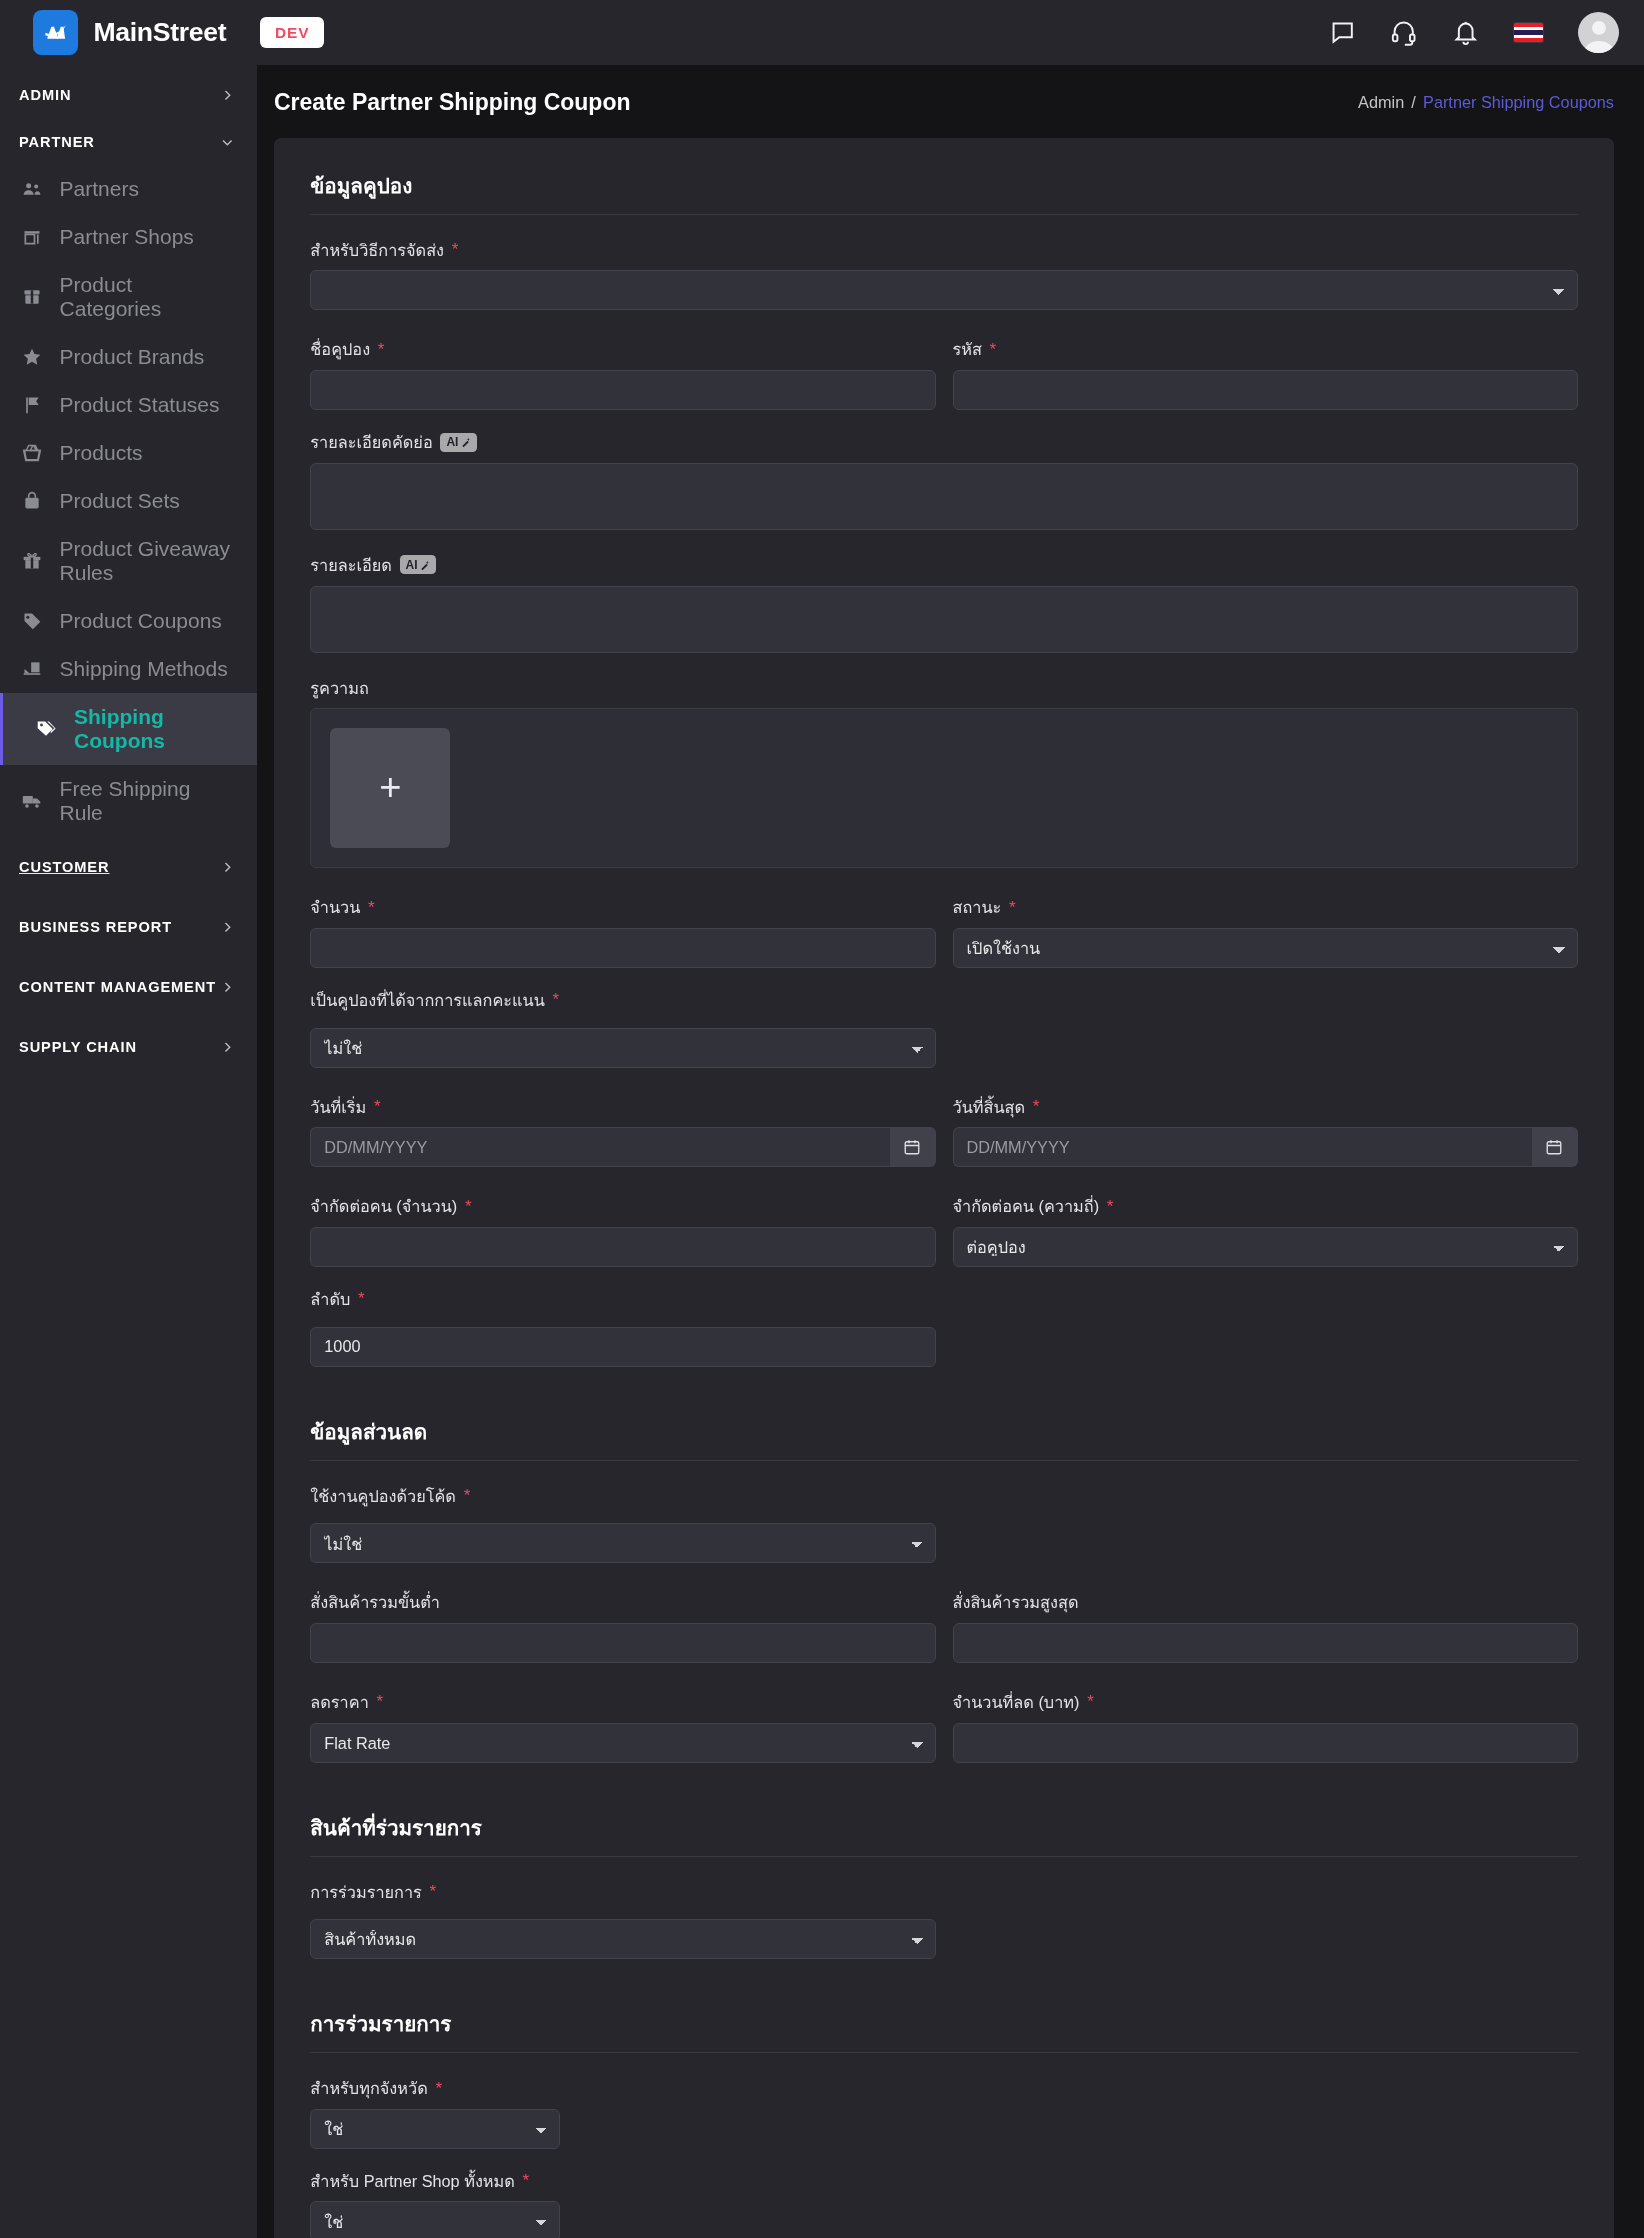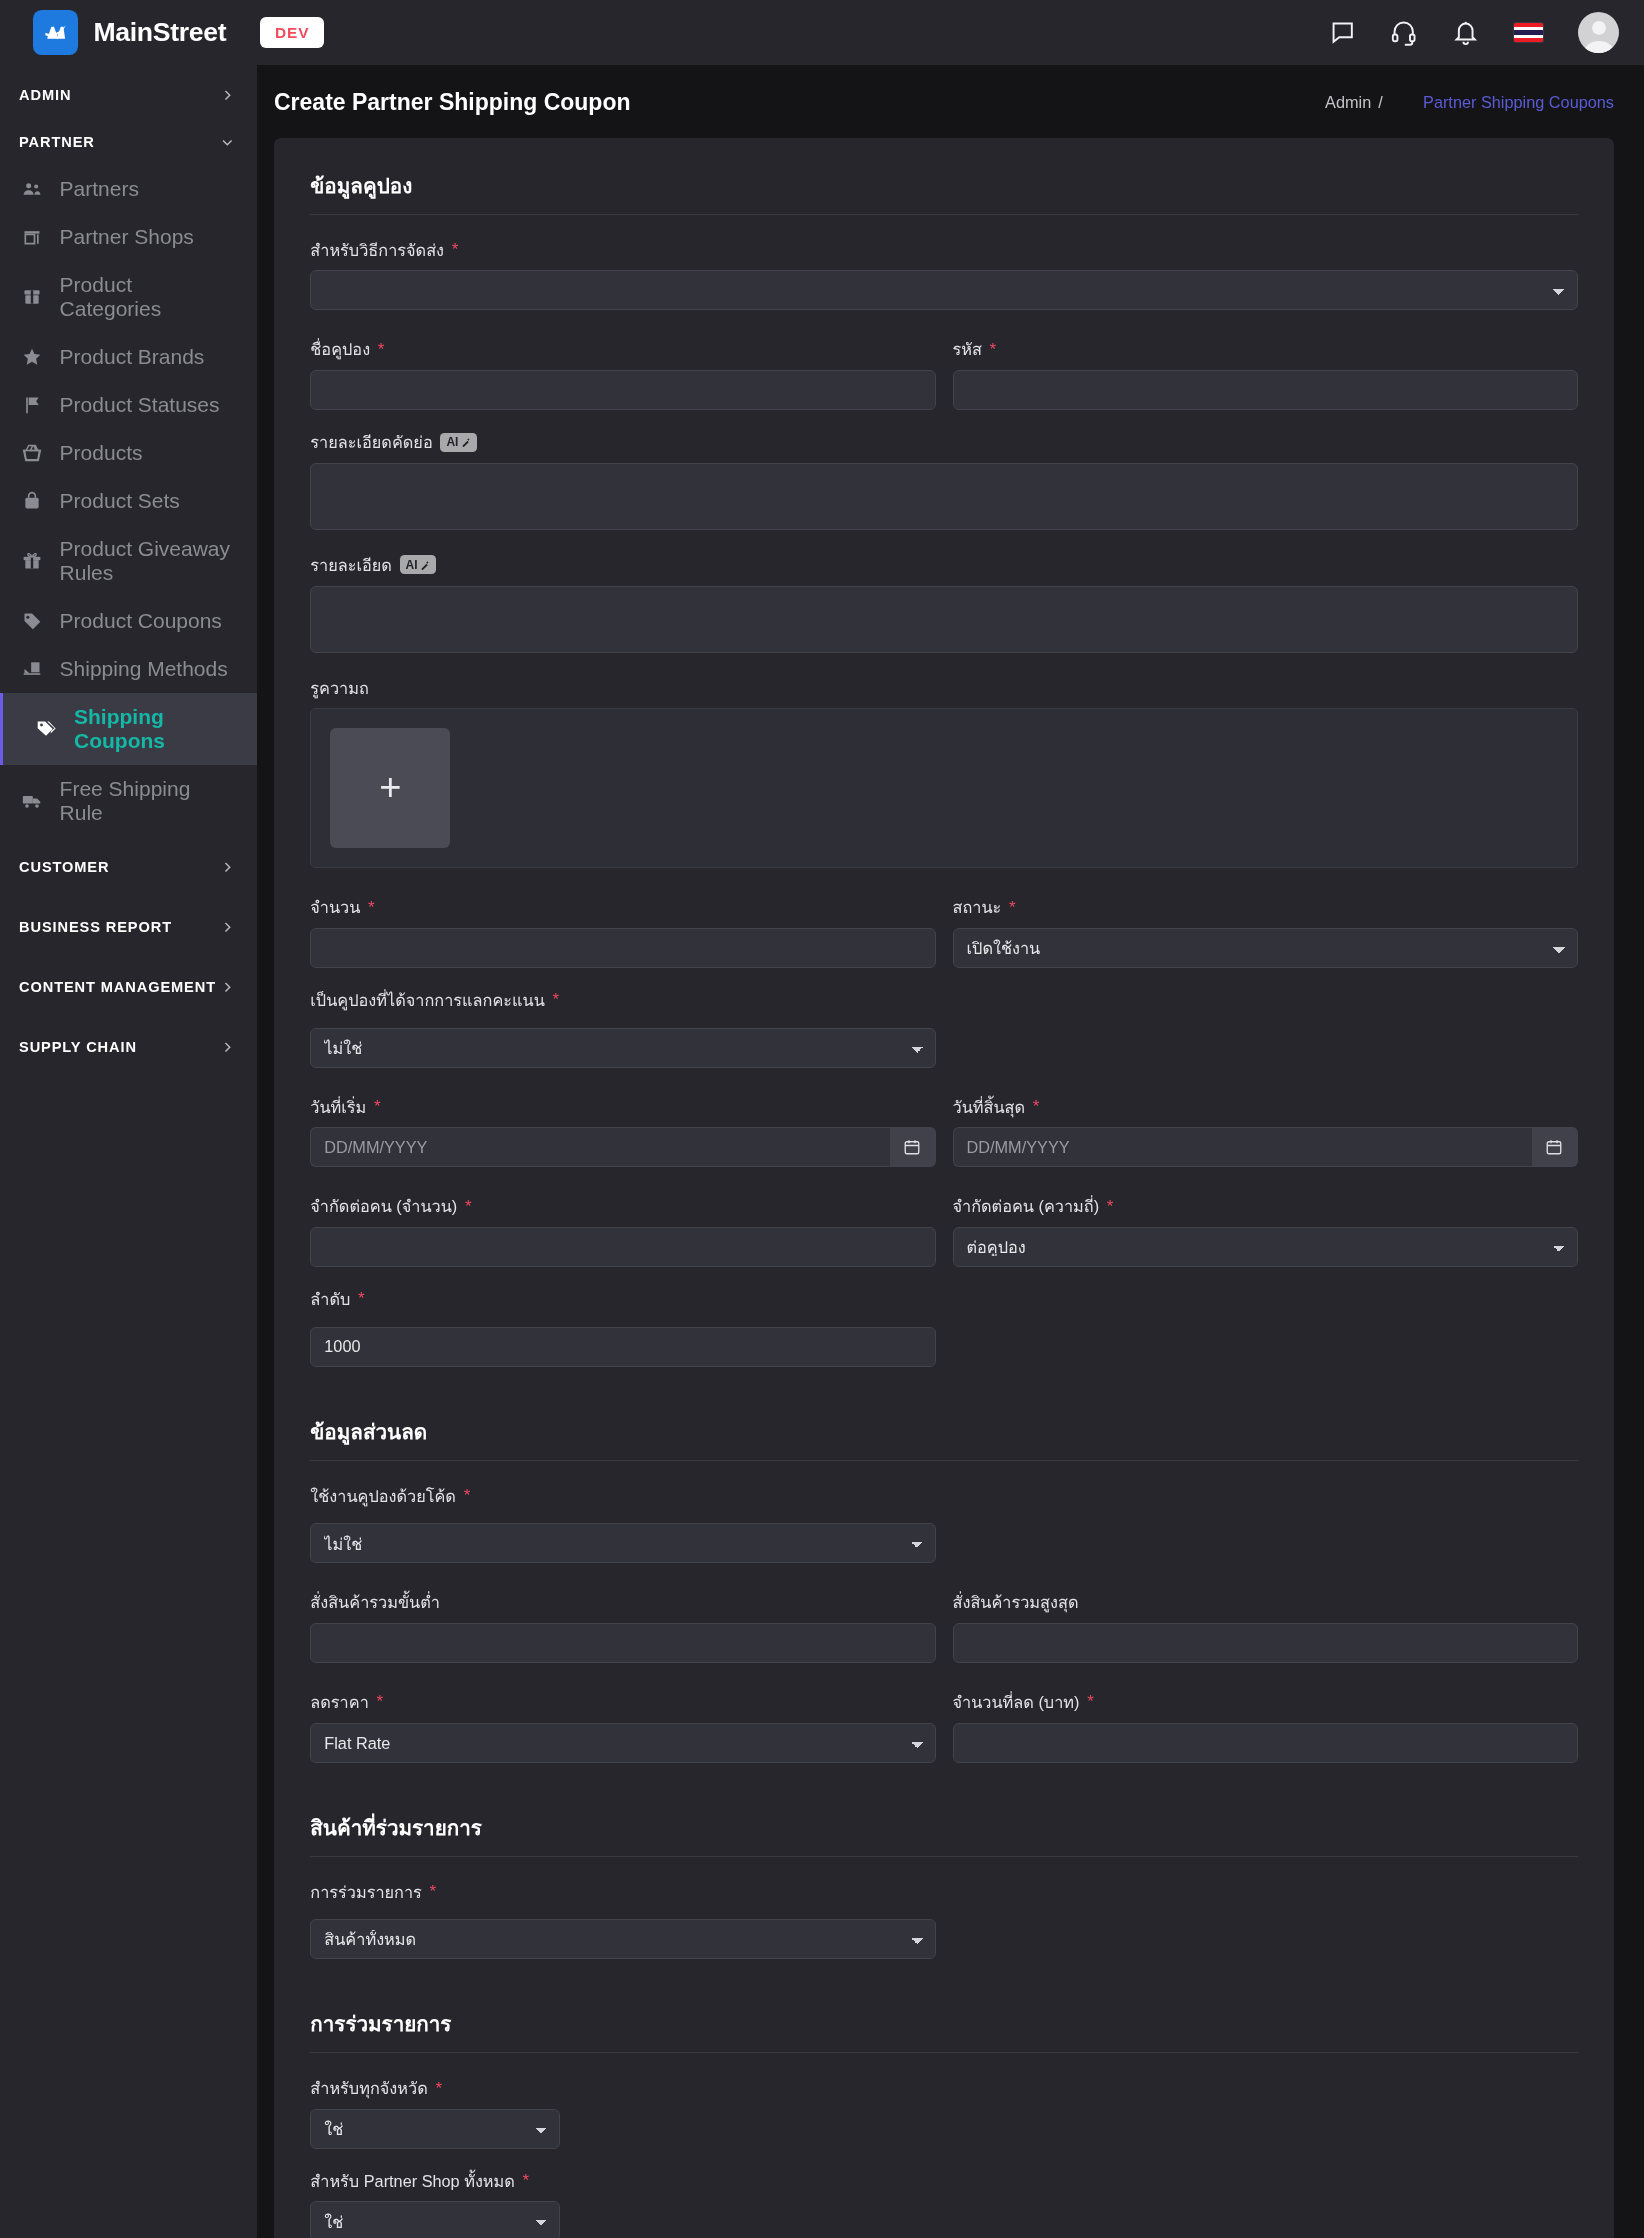--- a/index.html
+++ b/index.html
@@ -99,21 +99,21 @@
   .nav-item.active .ni-icon svg { fill: #fff; }
 
   
   .main { flex: 1 1 auto; background: #141417; min-width: 0; }
   .page-head {
     display: flex; align-items: center;
     padding: 24px 31px 22px 17px;
   }
   .page-title { font-size: 23px; font-weight: bold; color: #fff; }
   .breadcrumb { margin-left: auto; font-size: 16.3px; color: #c3c3c9; }
-  .breadcrumb a { color: #5b5bd6; text-decoration: none; cursor: pointer; margin-left: 33px; }
+  .breadcrumb a { color: #5b5bd6; text-decoration: none; cursor: pointer; }
   .breadcrumb .sep { color: #c3c3c9; padding: 0 2.6px; }
 
   .card {
     background: #26262c;
     margin: 0 31px 0 17px;
     border-radius: 6.9px;
     padding: 24px 26px 34px 26px;
     min-height: 1971px;
   }
 
@@ -408,21 +408,21 @@
         <svg viewBox="0 0 24 24">
             <rect x="1" y="6" width="12" height="9" rx="1"></rect>
             <path d="M13 9h5l4 4v2h-9z"></path>
             <circle cx="6" cy="18" r="2.2"></circle>
             <circle cx="18" cy="18" r="2.2"></circle>
           </svg>
       </span>
       <span>Free Shipping Rule</span>
     </div>
 
-    <div class="nav-group" style="padding-top:22px;padding-bottom:22px;">
+    <div class="nav-group" style="padding-top:22px;padding-bottom:22px;text-decoration:underline;">
       <span class="gl">CUSTOMER</span>
       <span class="chev">
         <svg viewBox="0 0 24 24" fill="none" stroke="currentColor" stroke-width="2.4">
             <path d="M9 5l7 7-7 7"></path>
           </svg>
       </span>
     </div>
     <div class="nav-group" style="padding-top:22px;padding-bottom:22px;">
       <span class="gl">BUSINESS REPORT</span>
       <span class="chev">

